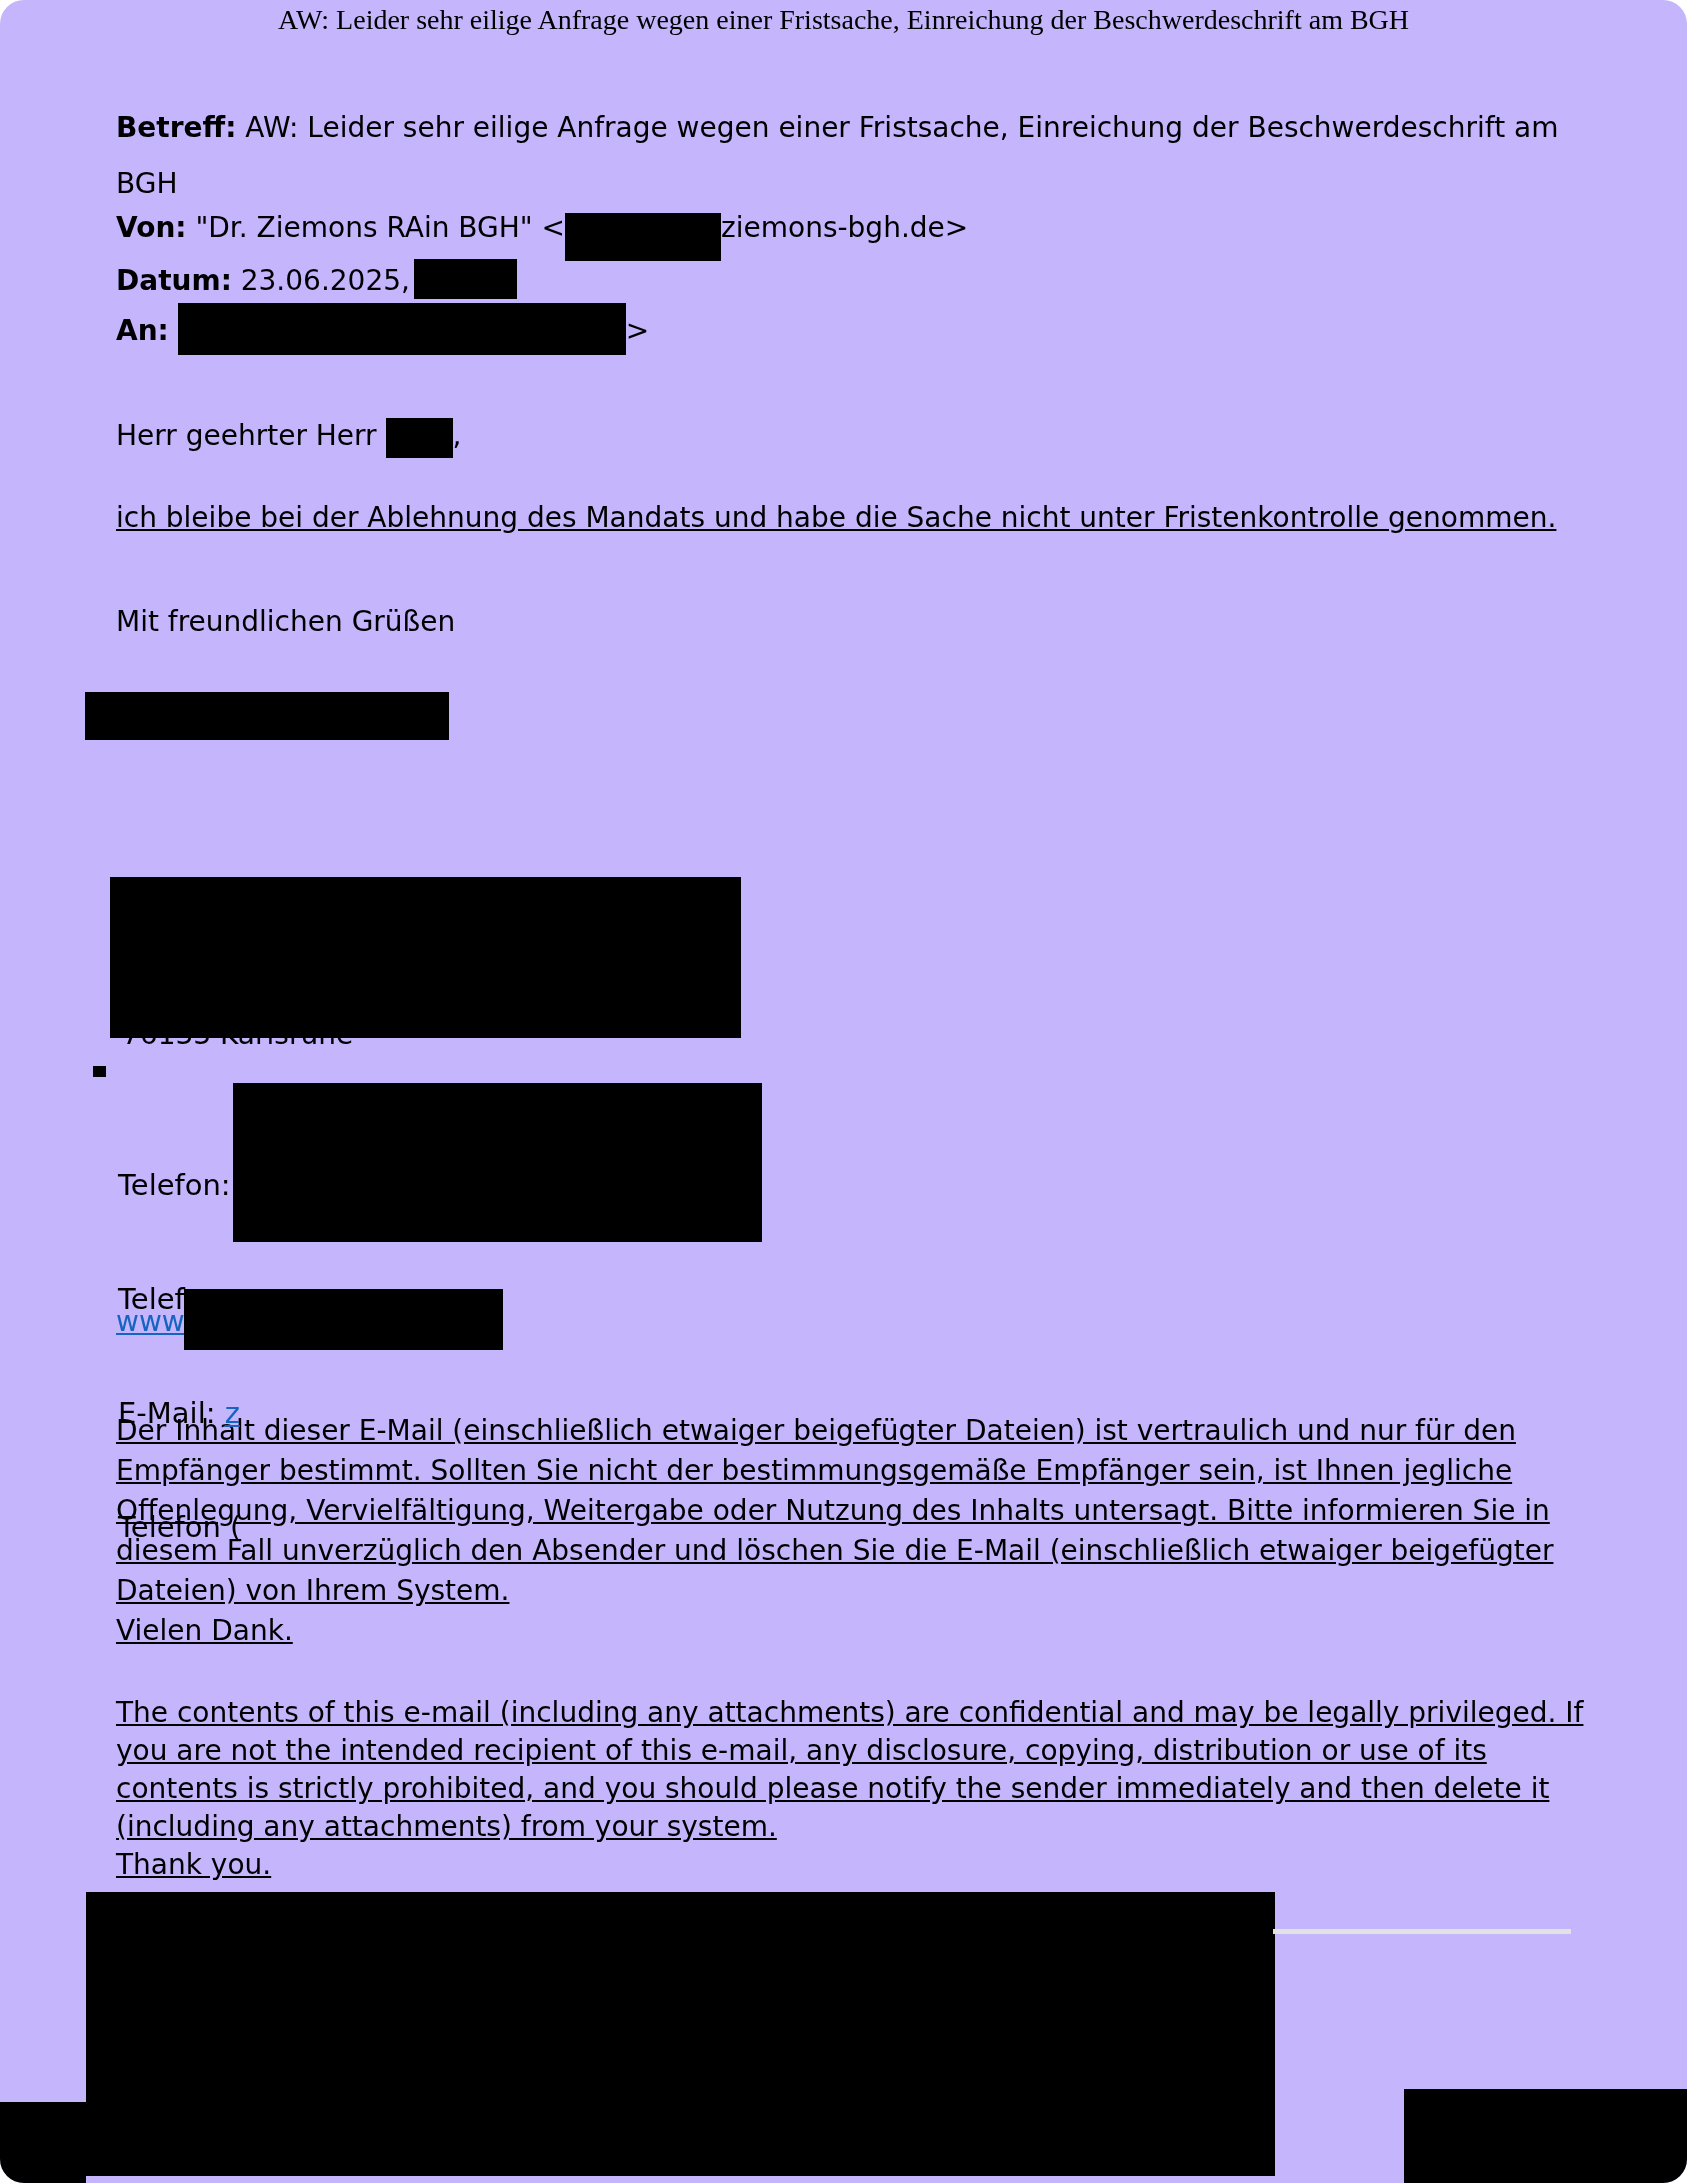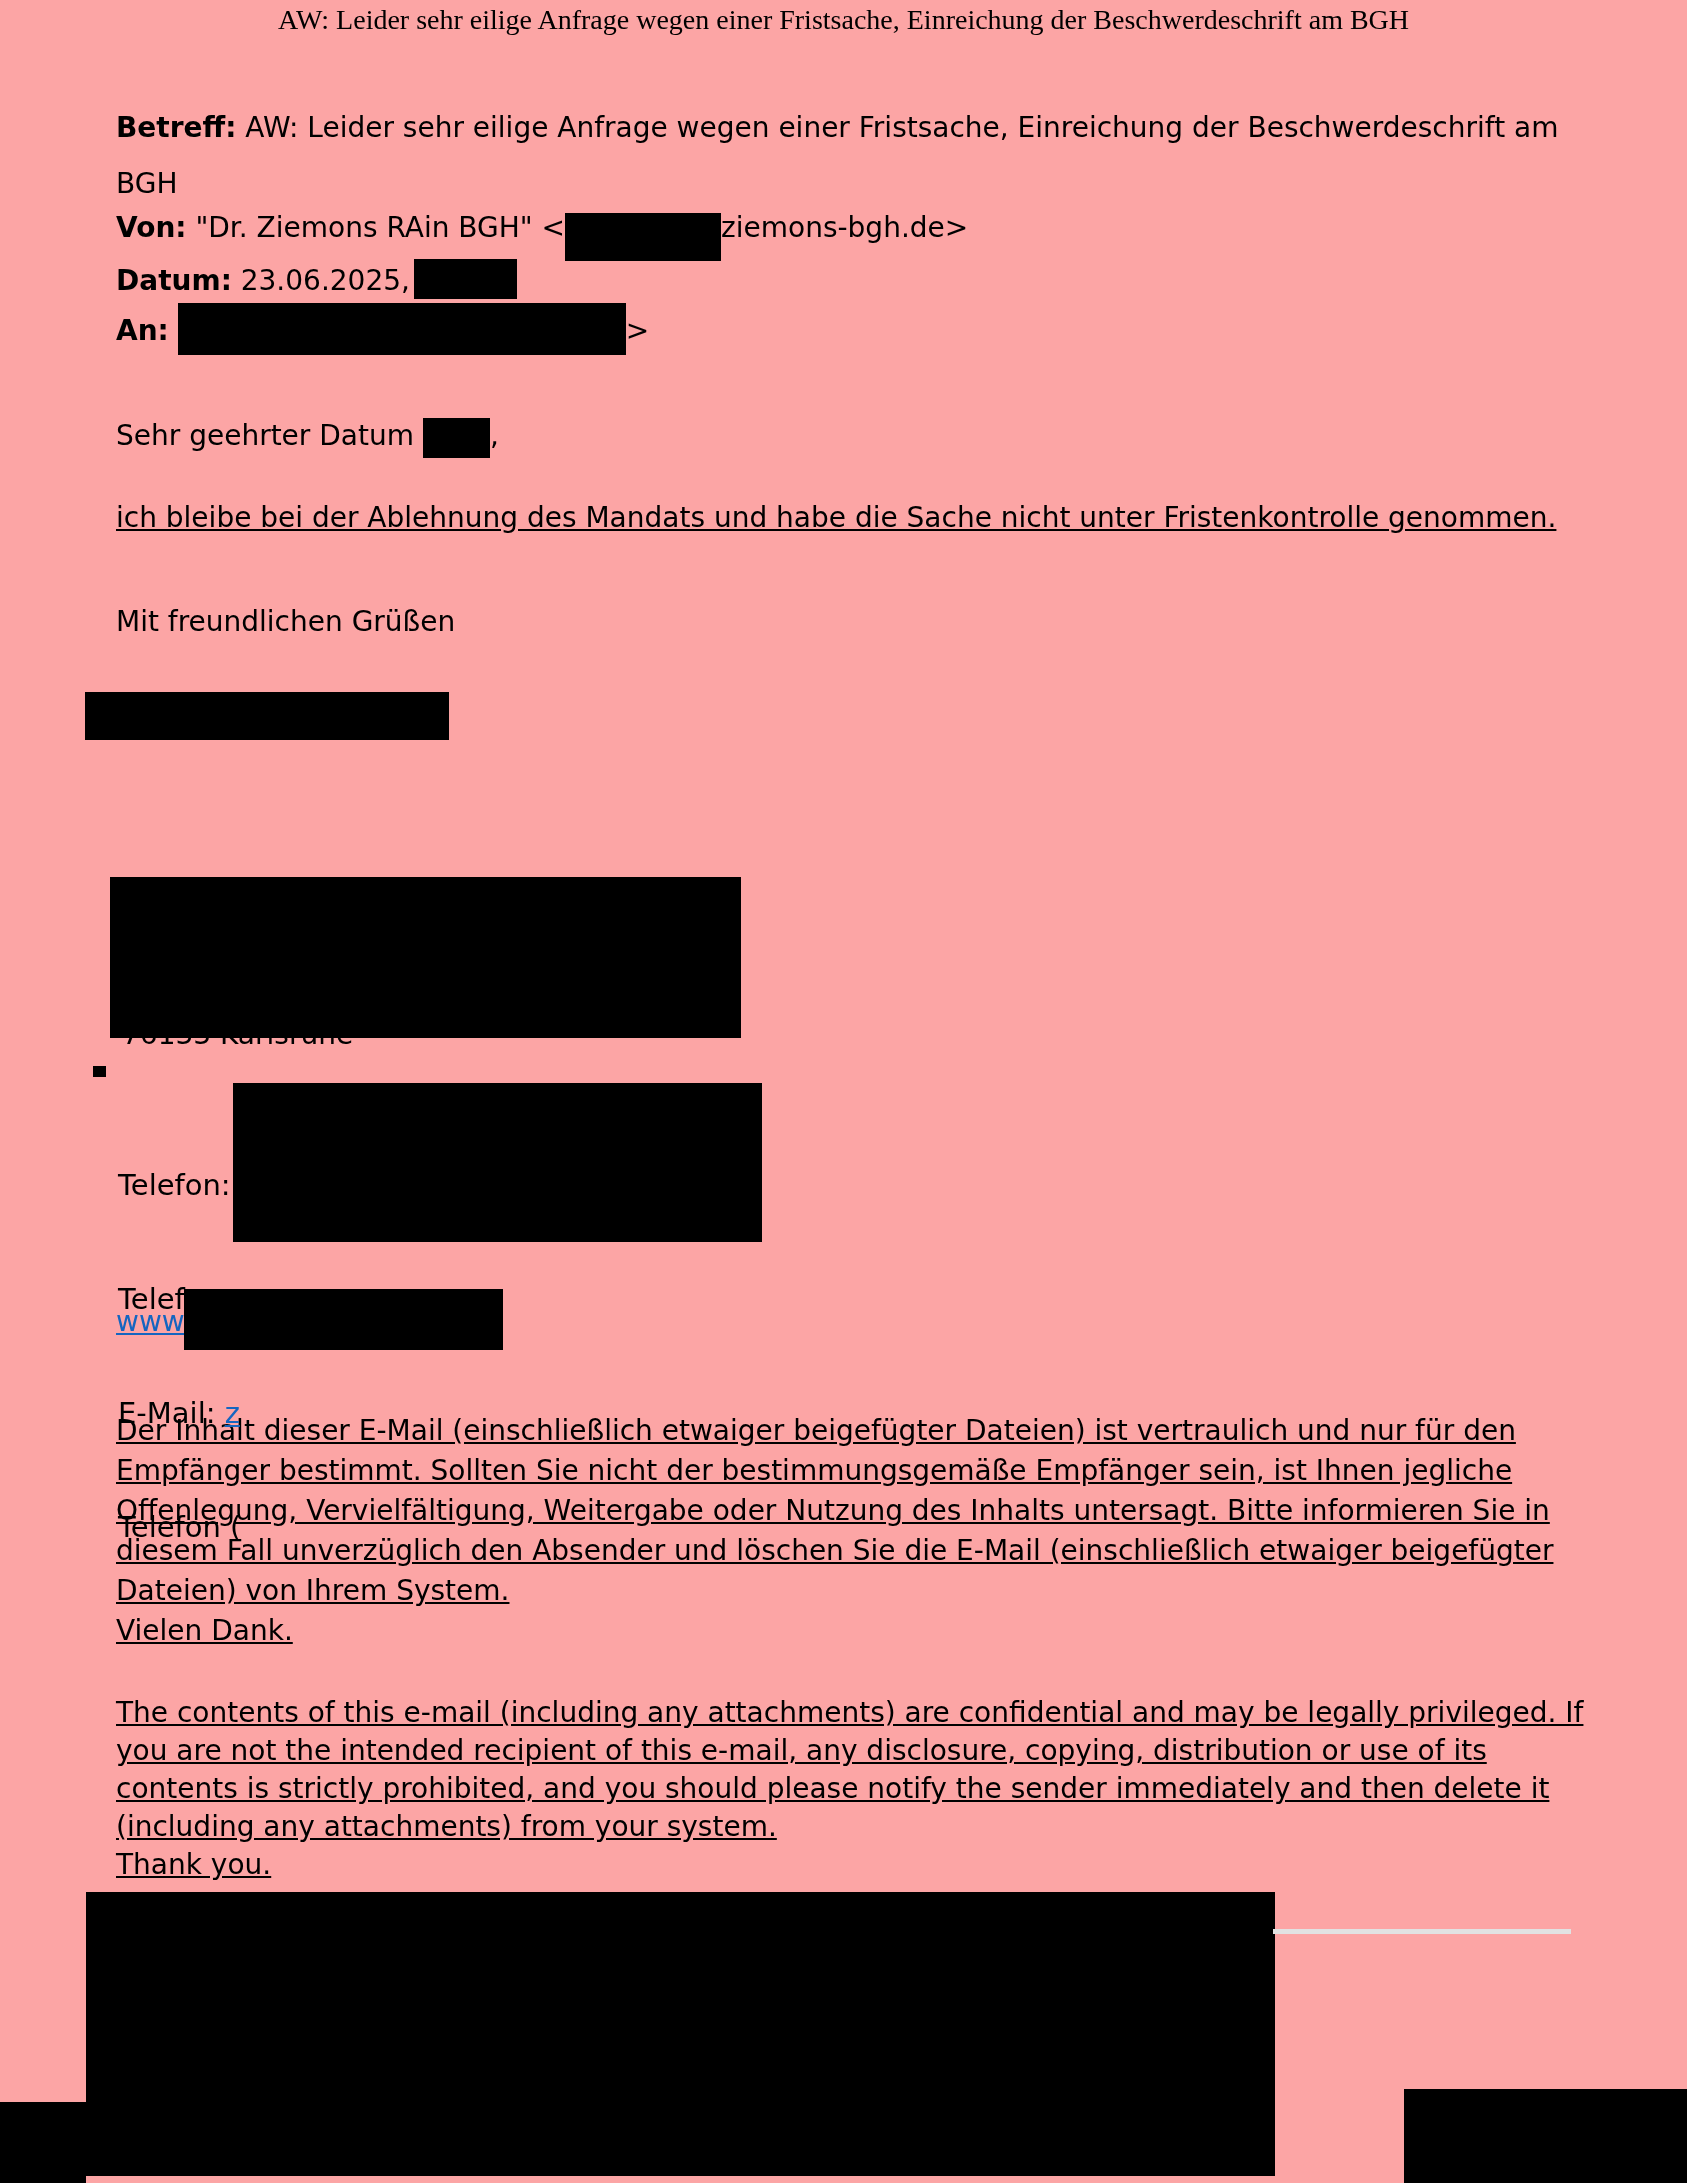--- a/index.html
+++ b/index.html
@@ -1,23 +1,24 @@
 <!DOCTYPE html>
 <html style="font-size:10.6px"><head>
 <meta charset="utf-8">
 <style>
   html,body{margin:0;padding:0;background:#ffffff;}
   .page{
     position:relative;
     width:1687px;
     height:2183px;
-    background:#fca5a5;
+    background:#c4b5fd;
     overflow:hidden;
     font-family:"DejaVu Sans","Liberation Sans",sans-serif;
     color:#000000;
+    border-radius:24px;
   }
   .print-title{
     position:absolute;
     top:2.6px; left:0;
     width:100%;
     text-align:center;
     font-family:"Liberation Serif","DejaVu Serif",serif;
     font-size:28px;
     line-height:33px;
     font-weight:400;
@@ -91,21 +92,21 @@
 <div class="page">
 
   <div class="print-title">AW: Leider sehr eilige Anfrage wegen einer Fristsache, Einreichung der Beschwerdeschrift am BGH</div>
 
   <div class="hline" style="top:111px;"><b>Betreff:</b> <span>AW: Leider sehr eilige Anfrage wegen einer Fristsache, Einreichung der Beschwerdeschrift am</span></div>
   <div class="hline" style="top:167px;"><span>BGH</span></div>
   <div class="hline" style="top:211px;"><b>Von:</b> <span>"Dr. Ziemons RAin BGH" &lt;</span><span class="redact" style="width:156px;height:48px;vertical-align:-24px;"></span><span>ziemons-bgh.de&gt;</span></div>
   <div class="hline" style="top:259px;"><b>Datum:</b> <span>23.06.2025,</span><span class="redact" style="width:103px;height:40px;vertical-align:-9.3px;margin-left:4px;"></span></div>
   <div class="hline" style="top:303px;"><b>An:</b> <span class="redact" style="width:448px;height:52px;vertical-align:-14.6px;"></span><span>&gt;</span></div>
 
-  <div class="hline" style="top:418px;"><span>Sehr geehrter Datum</span> <span class="redact" style="width:67px;height:40px;vertical-align:-12.6px;"></span><span>,</span></div>
+  <div class="hline" style="top:418px;"><span>Herr geehrter Herr</span> <span class="redact" style="width:67px;height:40px;vertical-align:-12.6px;"></span><span>,</span></div>
   <div class="hline" style="top:501px;text-decoration:underline;">ich bleibe bei der Ablehnung des Mandats und habe die Sache nicht unter Fristenkontrolle genommen.</div>
   <div class="hline" style="top:577px;margin-top:28px;">Mit freundlichen Grüßen</div>
 
   <div class="blk" style="left:85px;top:692px;width:364px;height:48px;"></div>
 
   <div class="citytext">76133 Karlsruhe</div>
   <div class="blk overlay" style="left:110px;top:877px;width:631px;height:161px;"></div>
 
   <div class="blk" style="left:93px;top:1066px;width:13.2px;height:10.6px;"></div>
 

